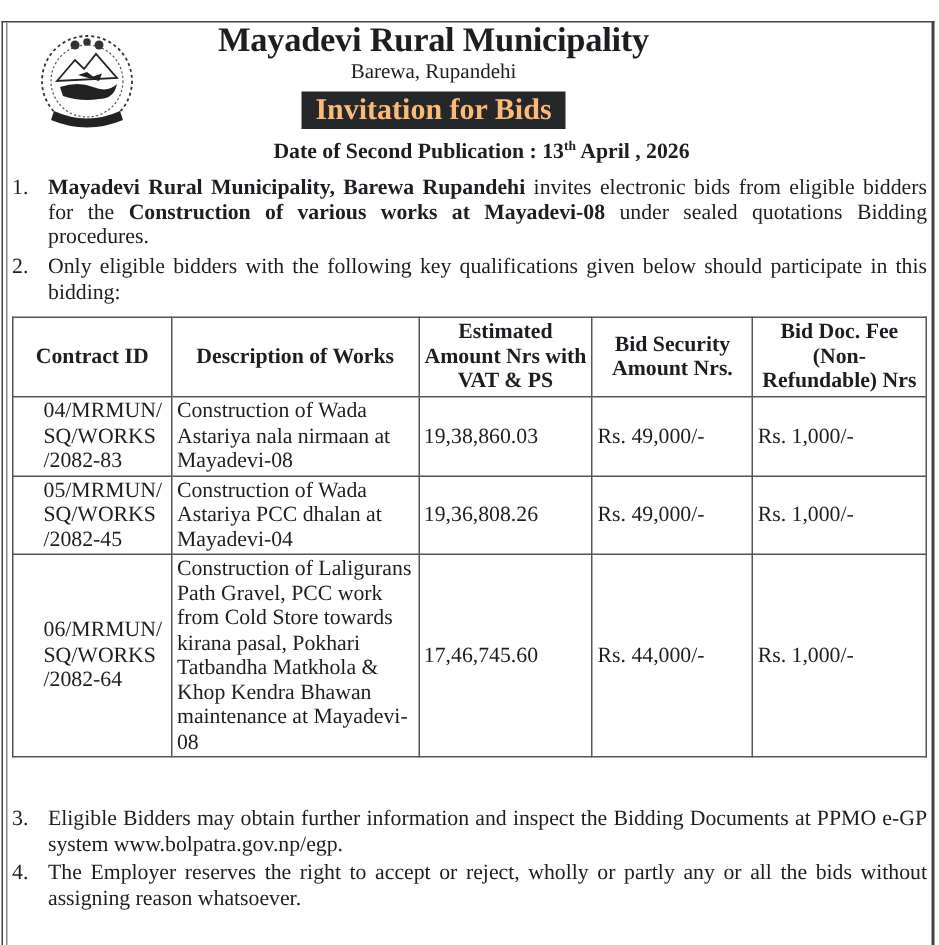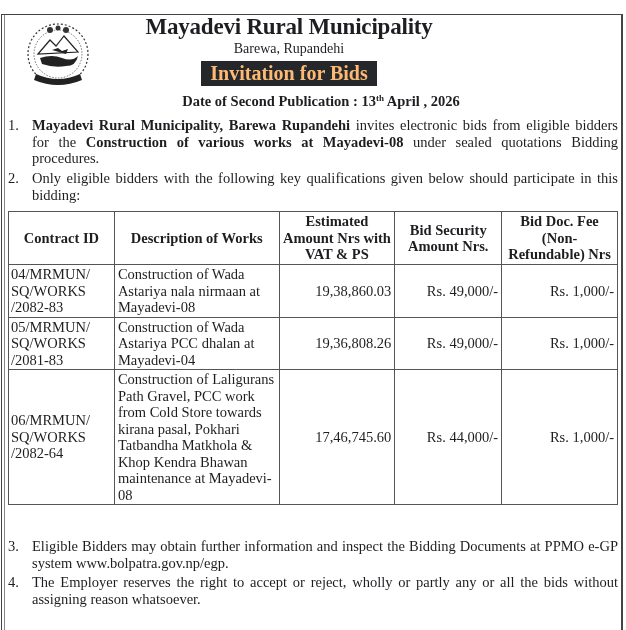--- a/index.html
+++ b/index.html
@@ -20,22 +20,22 @@
   .pubdate sup { font-size: 9px; vertical-align: 5px; line-height: 0; }
   .para { position: absolute; left: 8px; width: 610px; font-size: 14.5px; line-height: 16.5px;
           text-align: justify; }
   .para .num { position: absolute; left: 0; top: 0; }
   .para .body { margin-left: 24px; display: block; }
   .para b { font-weight: bold; }
   table.bids { position: absolute; left: 8px; top: 211px; width: 610px; border-collapse: collapse;
                font-size: 14.5px; line-height: 16.5px; }
   table.bids th, table.bids td { border: 1px solid #555; padding: 1px 3px; vertical-align: middle; }
   table.bids th { font-weight: bold; text-align: center; height: 50px; }
-  table.bids td.c { text-align: right; }
-  table.bids td.id { padding-left: 2px; }
+  table.bids td.c { text-align: left; }
+  table.bids td.id { padding-left: 20px; }
   .signature { position: absolute; right: 9px; top: 640px; font-size: 14.5px; font-weight: bold; }
 </style>
 </head>
 <body>
 
 <div class="frame">
   <div class="frame-inner"></div>
 </div>
 
 <svg class="logo" viewBox="0 0 72 72">
@@ -87,21 +87,21 @@
   </thead>
   <tbody>
     <tr>
       <td class="id">04/MRMUN/ SQ/WORKS /2082-83</td>
       <td>Construction of Wada Astariya nala nirmaan at Mayadevi-08</td>
       <td class="c">19,38,860.03</td>
       <td class="c">Rs. 49,000/-</td>
       <td class="c">Rs. 1,000/-</td>
     </tr>
     <tr>
-      <td class="id">05/MRMUN/ SQ/WORKS /2081-83</td>
+      <td class="id">05/MRMUN/ SQ/WORKS /2082-45</td>
       <td>Construction of Wada Astariya PCC dhalan at Mayadevi-04</td>
       <td class="c">19,36,808.26</td>
       <td class="c">Rs. 49,000/-</td>
       <td class="c">Rs. 1,000/-</td>
     </tr>
     <tr>
       <td class="id">06/MRMUN/ SQ/WORKS /2082-64</td>
       <td>Construction of Laligurans Path Gravel, PCC work from Cold Store towards kirana pasal, Pokhari Tatbandha Matkhola &amp; Khop Kendra Bhawan maintenance at Mayadevi-08</td>
       <td class="c">17,46,745.60</td>
       <td class="c">Rs. 44,000/-</td>

